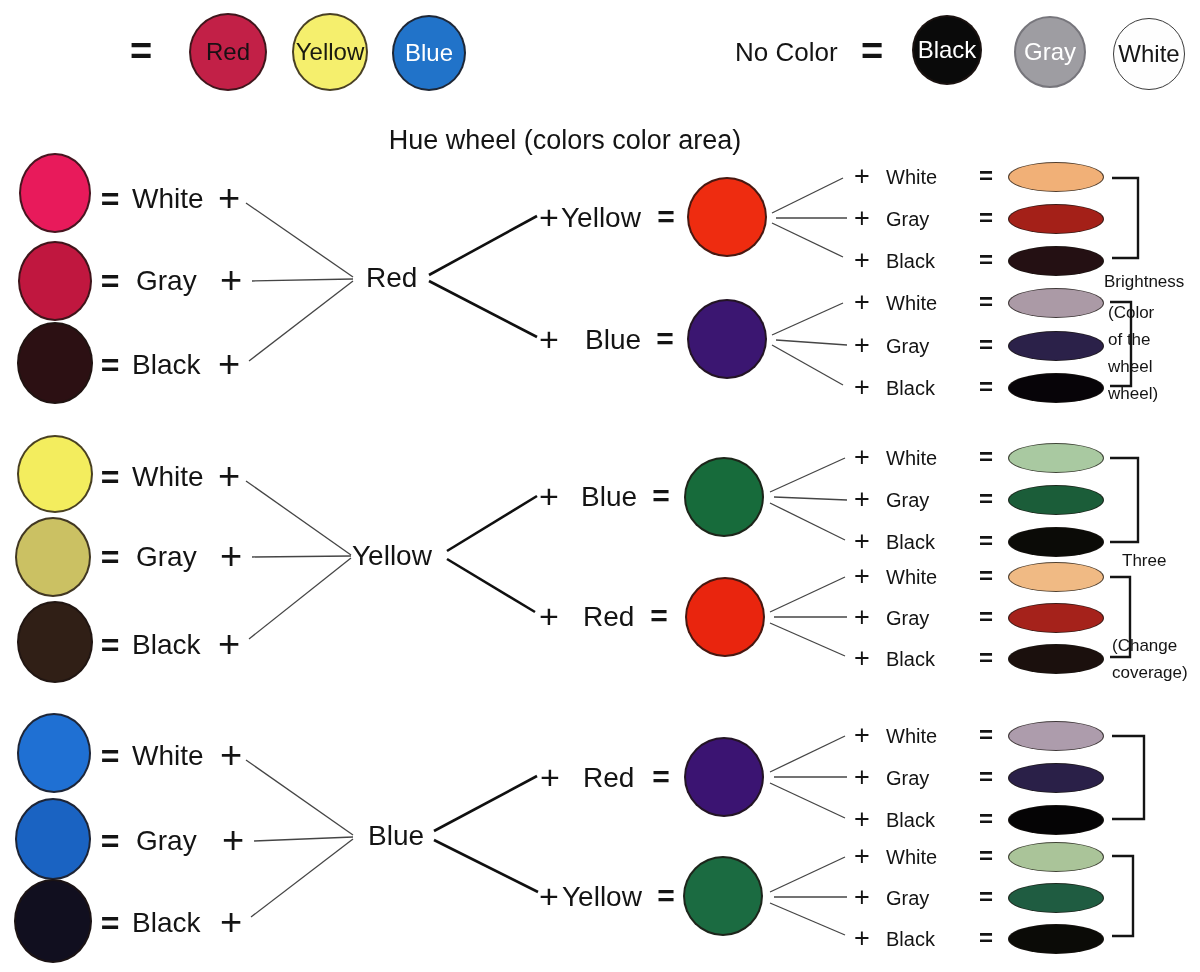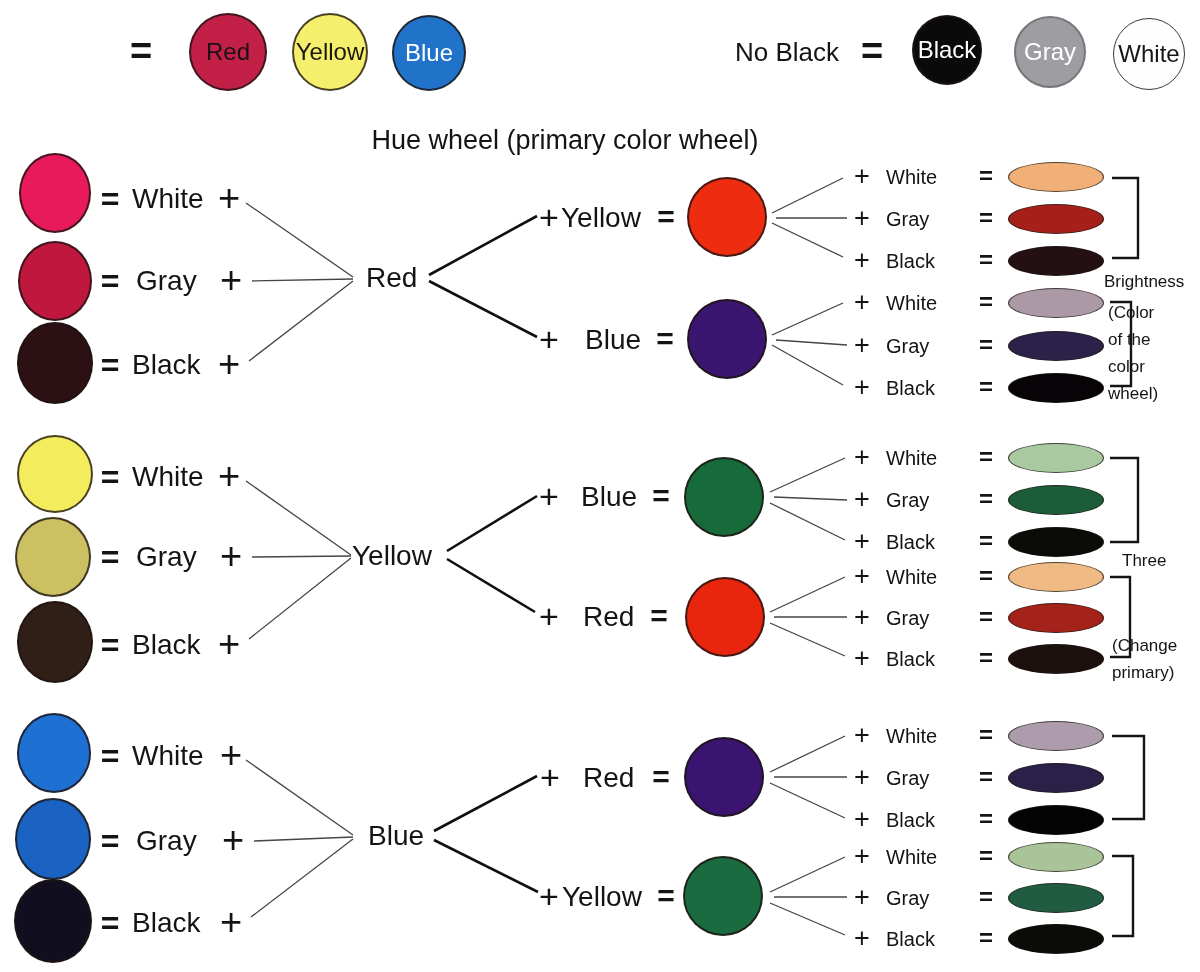--- a/index.html
+++ b/index.html
@@ -92,33 +92,33 @@
   <div class="circ" style="left: 228px; top: 52px; width: 78px; height: 78px; background-color: rgb(194, 32, 71);">
     <span class="circ-lbl" style="color: rgb(24, 16, 20);">Red</span>
     </div>
   <div class="circ" style="left: 330px; top: 52px; width: 76px; height: 78px; background-color: rgb(245, 239, 109);">
     <span class="circ-lbl" style="color: rgb(26, 26, 16);">Yellow</span>
     </div>
   <div class="circ" style="left: 429px; top: 53px; width: 74px; height: 76px; background-color: rgb(33, 115, 201);">
     <span class="circ-lbl" style="color: rgb(255, 255, 255);">Blue</span>
     </div>
 
-  <div class="t nocolor-lbl" style="left:735px;top:52px">No Black</div>
+  <div class="t nocolor-lbl" style="left:735px;top:52px">No Color</div>
   <div class="cc eq-big" style="left:872px;top:51px">=</div>
   <div class="circ" style="left: 947px; top: 50px; width: 70px; height: 70px; background-color: rgb(10, 10, 10);">
     <span class="circ-lbl" style="color: rgb(255, 255, 255);">Black</span>
     </div>
   <div class="circ" style="left: 1050px; top: 52px; width: 72px; height: 72px; border-color: rgb(119, 118, 124); background-color: rgb(158, 157, 162);">
     <span class="circ-lbl" style="color: rgb(255, 255, 255);">Gray</span>
     </div>
   <div class="circ" style="left: 1149px; top: 54px; width: 72px; height: 72px; border-width: 1.5px; border-color: rgb(58, 58, 58); background-color: rgb(254, 254, 254);">
     <span class="circ-lbl" style="color: rgb(22, 22, 22);">White</span>
     </div>
 
-  <div class="t title" style="left:300px;top:140px;width:530px">Hue wheel (primary color wheel)</div>
+  <div class="t title" style="left:300px;top:140px;width:530px">Hue wheel (colors color area)</div>
 
   <div class="circ" style="left: 55px; top: 193px; width: 72px; height: 80px; background-color: rgb(232, 26, 91);"></div>
   <div class="cc eqL" style="left:110px;top:199px">=</div>
   <div class="t lbl" style="left:132px;top:199px">White</div>
   <div class="cc plusL" style="left:229px;top:198px">+</div>
 
   <div class="circ" style="left: 55px; top: 281px; width: 74px; height: 80px; background-color: rgb(192, 23, 63);"></div>
   <div class="cc eqL" style="left:110px;top:281px">=</div>
   <div class="t lbl" style="left:136px;top:281px">Gray</div>
   <div class="cc plusL" style="left:231px;top:280px">+</div>
@@ -167,21 +167,21 @@
 
   <div class="cc plusR" style="left:862px;top:387px">+</div>
   <div class="t lblR" style="left:886px;top:388px">Black</div>
   <div class="cc eqR" style="left:986px;top:387px">=</div>
   <div class="ell" style="left: 1056px; top: 388px; background-color: rgb(7, 4, 8);"></div>
 
   <div class="t ann" style="left:1104px;top:281px">Brightness</div>
   <div class="el ann" style="left:1108px;top:299px">
     <div>(Color</div>
     <div>of the</div>
-    <div>color</div>
+    <div>wheel</div>
     <div>wheel)</div>
   </div>
 
   <div class="circ" style="left: 55px; top: 474px; width: 76px; height: 78px; background-color: rgb(243, 237, 94);"></div>
   <div class="cc eqL" style="left:110px;top:477px">=</div>
   <div class="t lbl" style="left:132px;top:477px">White</div>
   <div class="cc plusL" style="left:229px;top:476px">+</div>
 
   <div class="circ" style="left: 53px; top: 557px; width: 76px; height: 80px; background-color: rgb(203, 193, 99);"></div>
   <div class="cc eqL" style="left:110px;top:557px">=</div>
@@ -231,21 +231,21 @@
   <div class="ell" style="left: 1056px; top: 618px; background-color: rgb(165, 34, 27);"></div>
 
   <div class="cc plusR" style="left:862px;top:658px">+</div>
   <div class="t lblR" style="left:886px;top:659px">Black</div>
   <div class="cc eqR" style="left:986px;top:658px">=</div>
   <div class="ell" style="left: 1056px; top: 659px; background-color: rgb(27, 16, 13);"></div>
 
   <div class="t ann" style="left:1122px;top:560px">Three</div>
   <div class="el ann" style="left:1112px;top:632px">
     <div>(Change</div>
-    <div>primary)</div>
+    <div>coverage)</div>
   </div>
 
   <div class="circ" style="left: 54px; top: 753px; width: 74px; height: 80px; background-color: rgb(31, 112, 211);"></div>
   <div class="cc eqL" style="left:110px;top:756px">=</div>
   <div class="t lbl" style="left:132px;top:756px">White</div>
   <div class="cc plusL" style="left:231px;top:755px">+</div>
 
   <div class="circ" style="left: 53px; top: 839px; width: 76px; height: 82px; background-color: rgb(26, 99, 194);"></div>
   <div class="cc eqL" style="left:110px;top:841px">=</div>
   <div class="t lbl" style="left:136px;top:841px">Gray</div>

